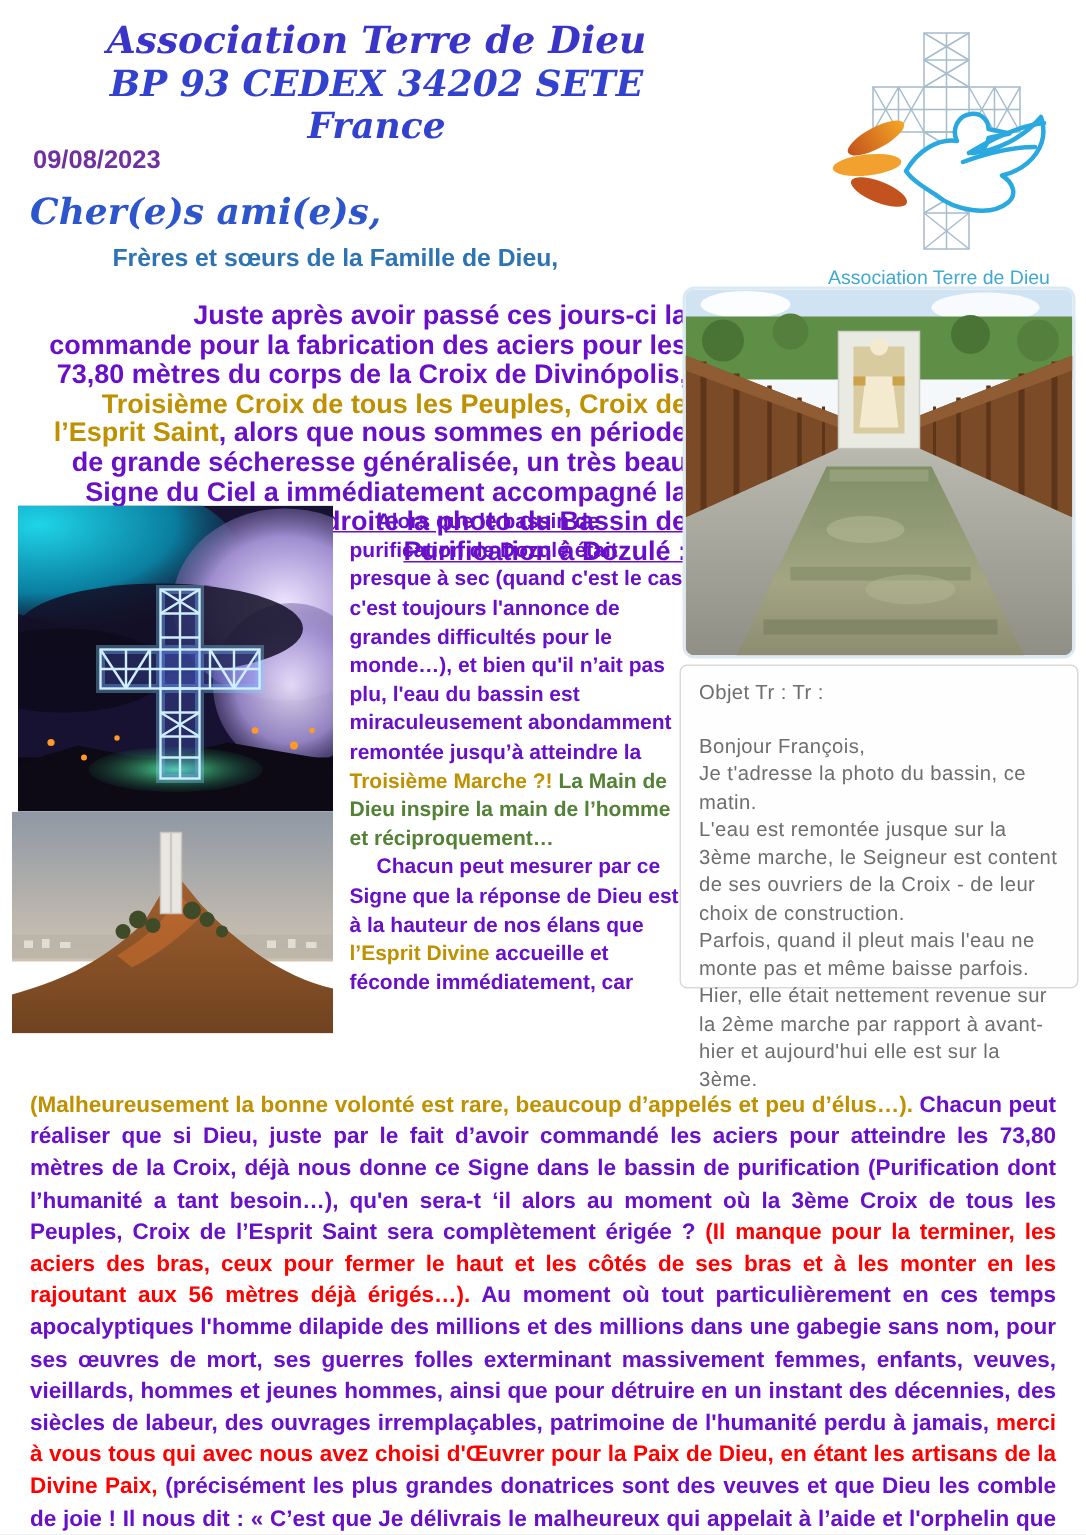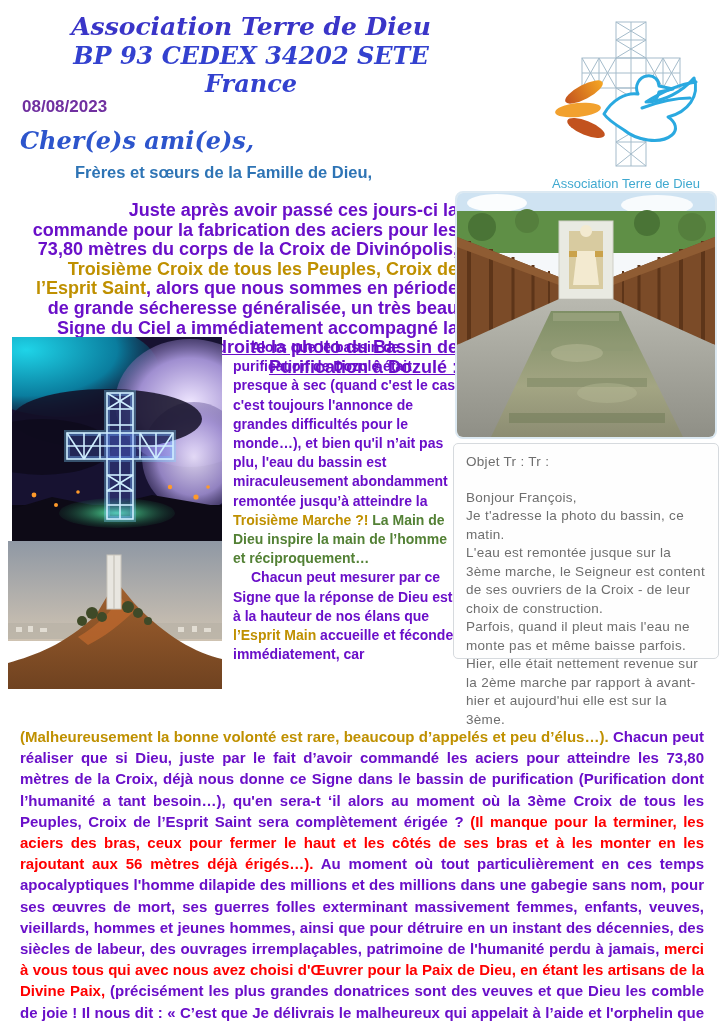--- a/index.html
+++ b/index.html
@@ -124,21 +124,21 @@
 
       <g stroke="#2aa9e0" stroke-width="3" fill="#ffffff" stroke-linejoin="round" stroke-linecap="round">
         <path d="M62,96 C70,82 84,74 96,76 C92,68 97,59 105,58 C112,57 117,62 117,68 L131,71 L117,74 C116,80 112,84 106,84 C122,83 140,74 152,60 C158,78 146,94 126,99 C134,104 136,112 130,117 C118,127 94,122 82,112 C74,107 66,102 62,96 Z"></path>
         <path d="M104,84 C120,74 138,66 154,64" fill="none"></path>
         <path d="M100,90 C116,84 134,80 148,80" fill="none"></path>
       </g>
     </svg>
     <div class="logo-caption">Association Terre de Dieu</div>
   </div>
 
-  <div class="date-line">08/08/2023</div>
+  <div class="date-line">09/08/2023</div>
   <div class="greeting">Cher(e)s ami(e)s,</div>
   <div class="freres-line">Frères et sœurs de la Famille de Dieu,</div>
 
   <div class="para1">
     <span class="purple">Juste après avoir passé ces jours-ci la commande pour la fabrication des aciers pour les 73,80 mètres du corps de la Croix de Divinópolis, </span><span class="gold">Troisième Croix de tous les Peuples, Croix de l’Esprit Saint</span><span class="purple">, alors que nous sommes en période de grande sécheresse généralisée, un très beau Signe du Ciel a immédiatement accompagné la commande. </span><span class="purple u">A droite la photo du Bassin de Purification à Dozulé :</span>
   </div>
 
   <div class="basin-photo">
     <svg width="258" height="244" viewBox="0 0 258 244">
       <defs>
@@ -311,21 +311,21 @@
           <circle cx="140" cy="80" r="4"></circle>
       </g>
     </svg>
   </div>
 
   <div class="middle-col">
     <p>
       <span class="purple">Alors que le bassin de purification de Dozulé était presque à sec (quand c'est le cas c'est toujours l'annonce de grandes difficultés pour le monde…), et bien qu'il n’ait pas plu, l'eau du bassin est miraculeusement abondamment remontée jusqu’à atteindre la </span><span class="gold">Troisième Marche ?! </span><span class="green">La Main de Dieu inspire la main de l’homme et réciproquement…</span>
     </p>
     <p>
-      <span class="purple">Chacun peut mesurer par ce Signe que la réponse de Dieu est à la hauteur de nos élans que </span><span class="gold">l’Esprit Main</span><span class="purple"> accueille et féconde immédiatement, car</span>
+      <span class="purple">Chacun peut mesurer par ce Signe que la réponse de Dieu est à la hauteur de nos élans que </span><span class="gold">l’Esprit Divine</span><span class="purple"> accueille et féconde immédiatement, car</span>
     </p>
   </div>
 
 
 
   <div class="closing-para">
     <span class="gold">(Malheureusement la bonne volonté est rare, beaucoup d’appelés et peu d’élus…). </span><span class="purple">Chacun peut réaliser que si Dieu, juste par le fait d’avoir commandé les aciers pour atteindre les 73,80 mètres de la Croix, déjà nous donne ce Signe dans le bassin de purification (Purification dont l’humanité a tant besoin…), qu'en sera-t ‘il alors au moment où la 3ème Croix de tous les Peuples, Croix de l’Esprit Saint sera complètement érigée ? </span><span class="red">(Il manque pour la terminer, les aciers des bras, ceux pour fermer le haut et les côtés de ses bras et à les monter en les rajoutant aux 56 mètres déjà érigés…). </span><span class="purple">Au moment où tout particulièrement en ces temps apocalyptiques l'homme dilapide des millions et des millions dans une gabegie sans nom, pour ses œuvres de mort, ses guerres folles exterminant massivement femmes, enfants, veuves, vieillards, hommes et jeunes hommes, ainsi que pour détruire en un instant des décennies, des siècles de labeur, des ouvrages irremplaçables, patrimoine de l'humanité perdu à jamais, </span><span class="red">merci à vous tous qui avec nous avez choisi d'Œuvrer pour la Paix de Dieu, en étant les artisans de la Divine Paix, </span><span class="purple">(précisément les plus grandes donatrices sont des veuves et que Dieu les comble de joie ! Il nous dit : « C’est que Je délivrais le malheureux qui appelait à l’aide et l'orphelin que personne ne secourait. Le mourant Me bénissait, </span>
   </div>
 
 </div>

